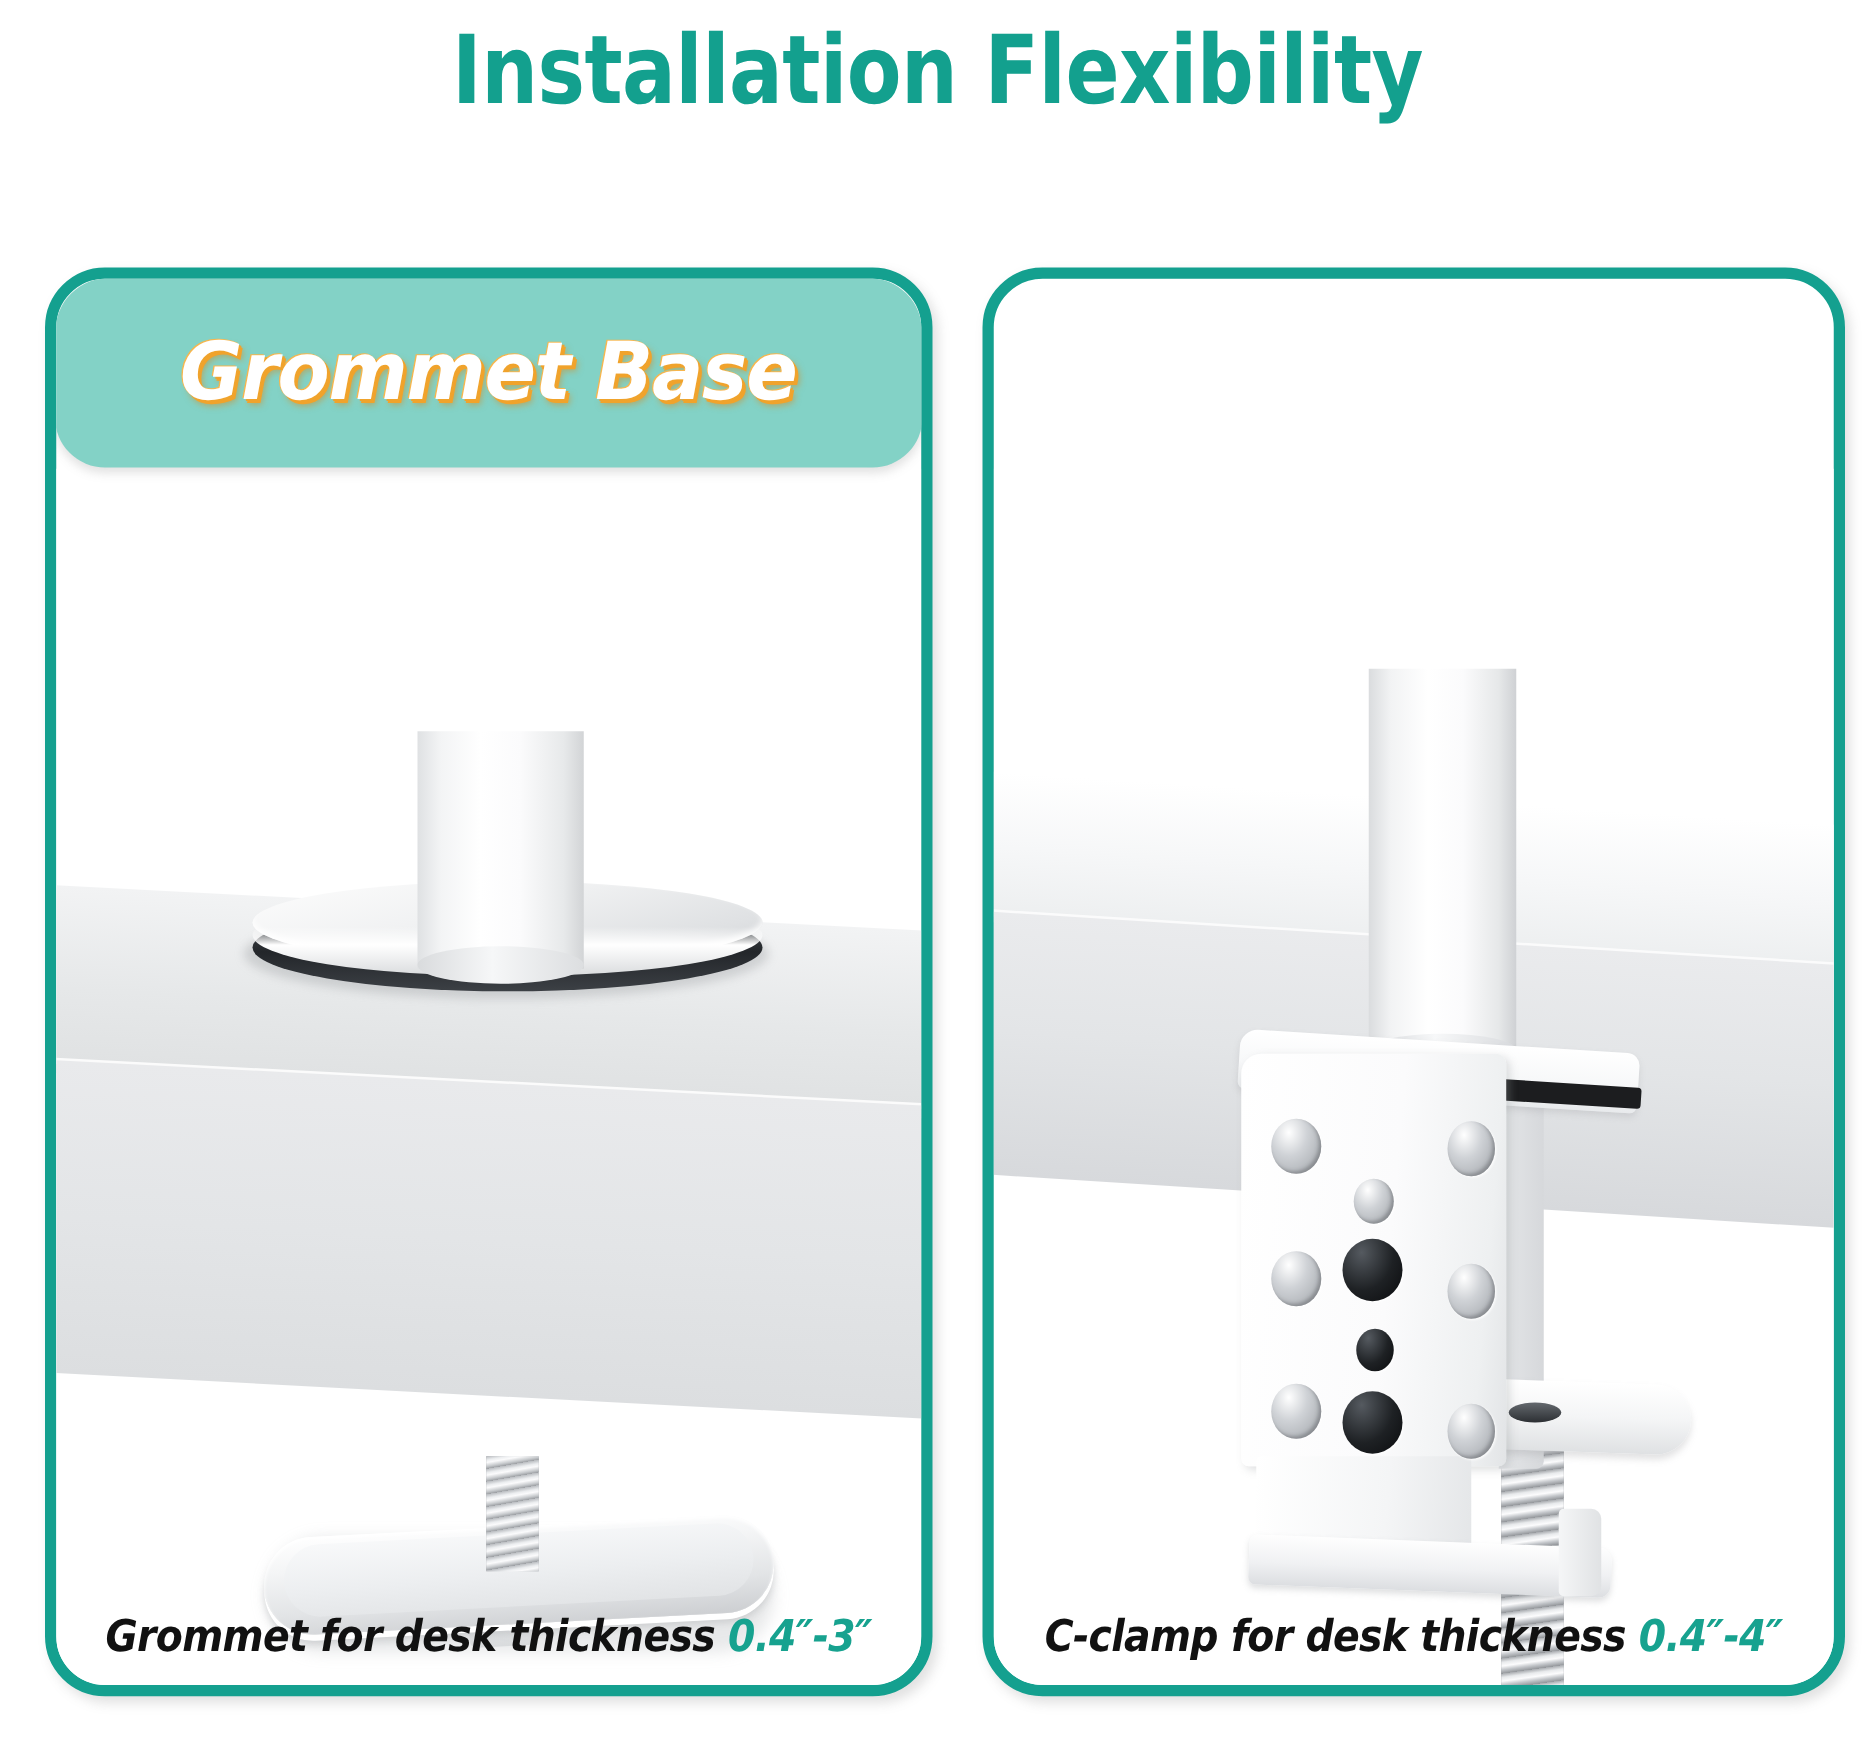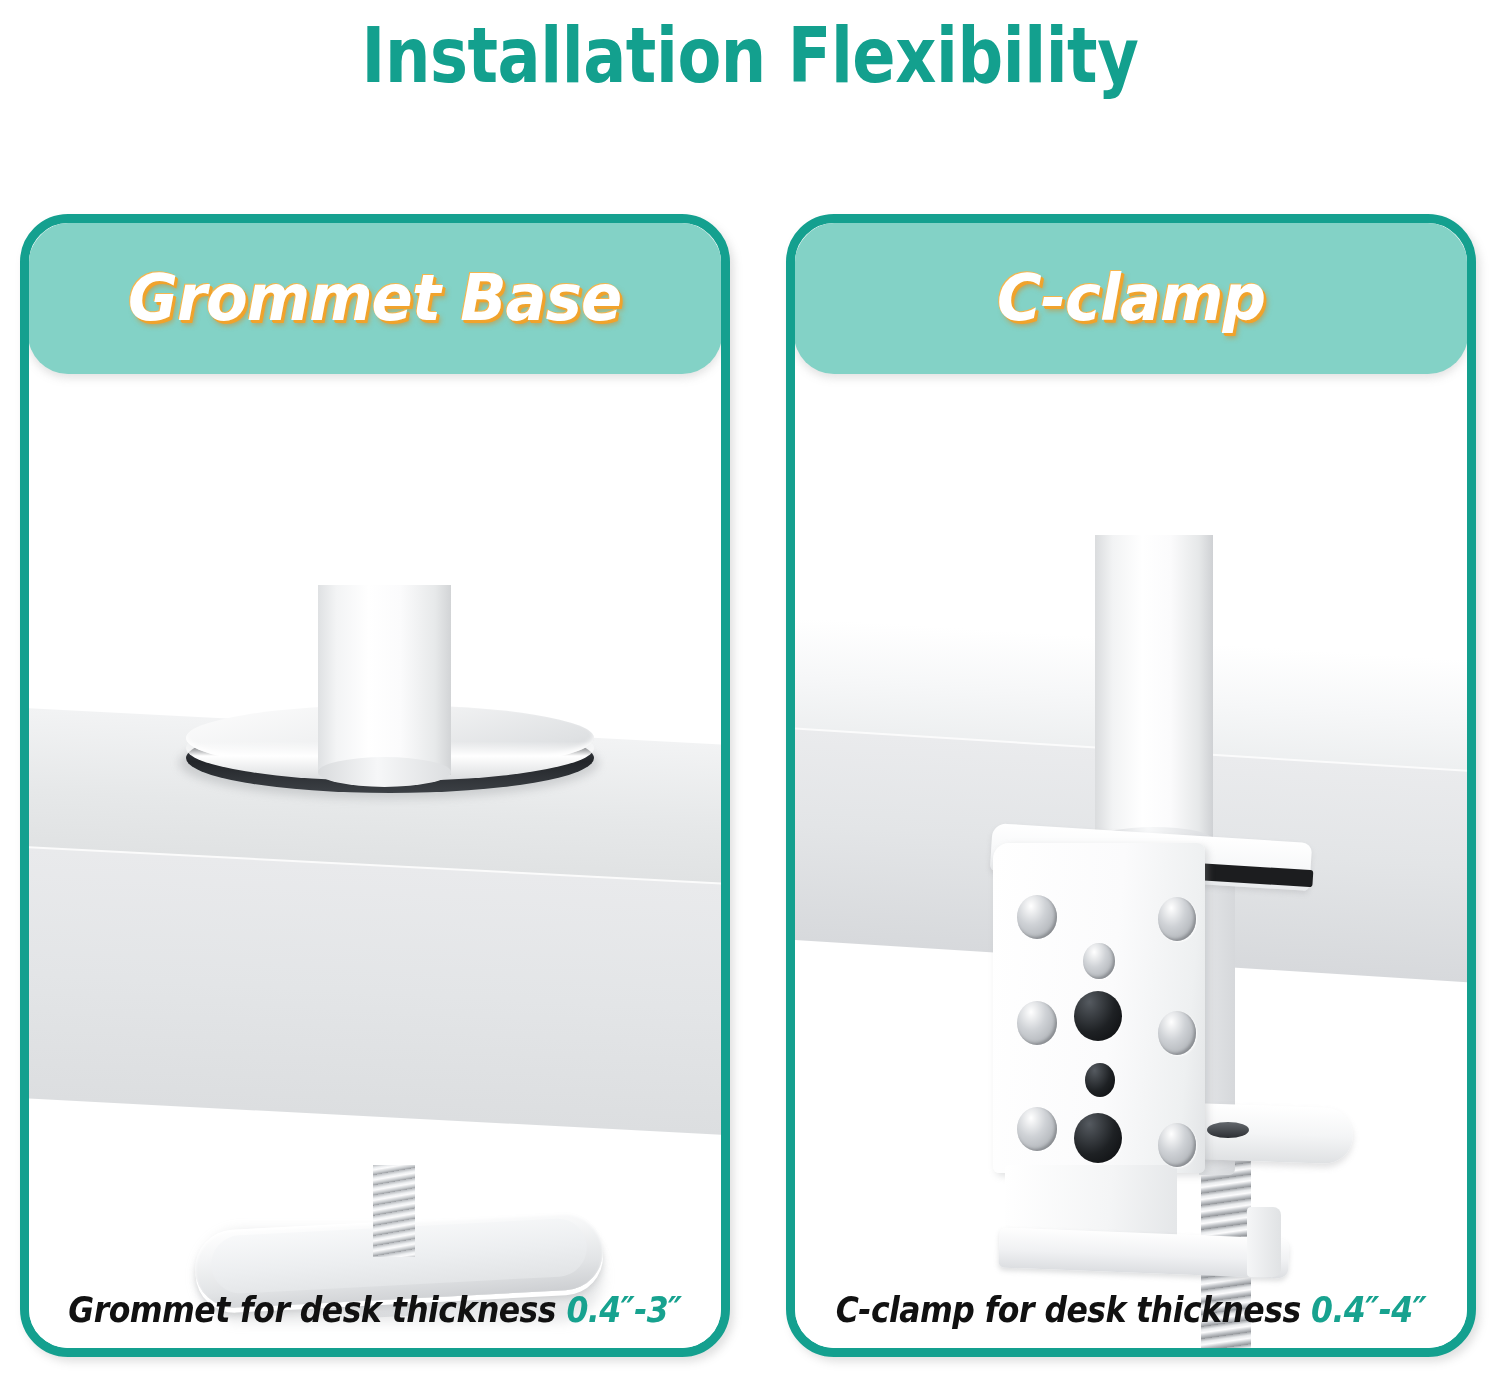--- a/index.html
+++ b/index.html
@@ -39,21 +39,21 @@
   .panel {
     position: absolute;
     border: 9px solid #14a08f;
     border-radius: 48px;
     background: #ffffff;
     box-sizing: border-box;
     overflow: hidden;
     box-shadow: 4px 5px 9px rgba(120,120,120,0.22);
   }
   #panel-grommet {
-    left: 20px;
+    left: 36px;
     top: 214px;
     width: 710px;
     height: 1143px;
     padding-left: 44px;
   }
   #panel-cclamp {
     left: 786px;
     top: 214px;
     width: 690px;
     height: 1143px;
@@ -509,23 +509,20 @@
   </div>
 
   <div class="caption">
     <span>Grommet for desk thickness</span>
     <span class="measure">0.4″-3″</span>
   </div>
 </div>
 
 <div class="panel" id="panel-cclamp">
 
-  <div class="badge">
-    <span class="badge-label">C-clamp</span>
-  </div>
 
   <div class="scene">
     <div id="clamp-desk-top"></div>
     <div id="clamp-desk-edge-hl"></div>
     <div id="clamp-desk-front"></div>
 
     <div id="clamp-pole"></div>
     <div id="clamp-pole-foot"></div>
 
     <div id="clamp-side-face"></div>

